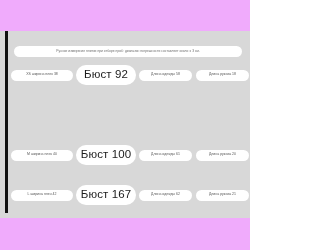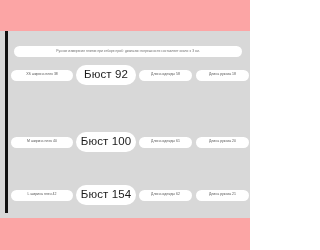--- a/index.html
+++ b/index.html
@@ -13,21 +13,21 @@
     height: 250px;
     overflow: hidden;
     font-family: "Liberation Sans", sans-serif;
     -webkit-font-smoothing: antialiased;
   }
 
   #root {
     position: relative;
     width: 250px;
     height: 250px;
-    background: #fca5a5;
+    background: #f0abfc;
   }
 
   
   .panel {
     position: absolute;
     left: 0;
     top: 31px;
     width: 250px;
     height: 187px;
     background: #d8d8d8;
@@ -77,21 +77,21 @@
   .row {
     position: absolute;
     left: 0;
     width: 240px;
     height: 22px;
     display: flex;
     align-items: center;
   }
   .row-0 { top: 33px; }
   .row-1 { top: 73px; }
-  .row-2 { top: 100px; text-align: right; }
+  .row-2 { top: 113px; text-align: right; }
   .row-3 { top: 153px; }
 
   .chip {
     background: #ffffff;
     border-radius: 10px;
     display: flex;
     align-items: center;
     justify-content: center;
     box-sizing: border-box;
     overflow: hidden;
@@ -145,19 +145,19 @@
 
     <div class="row row-2">
       <div class="chip chip-sm chip-size">M ширина плеч 40</div>
       <div class="chip chip-lg chip-bust">Бюст 100</div>
       <div class="chip chip-sm chip-len">Длина одежды 61</div>
       <div class="chip chip-sm chip-sleeve">Длина рукава 20</div>
     </div>
 
     <div class="row row-3">
       <div class="chip chip-sm chip-size">L ширина плеч 42</div>
-      <div class="chip chip-lg chip-bust">Бюст 154</div>
+      <div class="chip chip-lg chip-bust">Бюст 167</div>
       <div class="chip chip-sm chip-len">Длина одежды 62</div>
       <div class="chip chip-sm chip-sleeve">Длина рукава 21</div>
     </div>
 
   </div>
 </div>
 
 </body></html>

